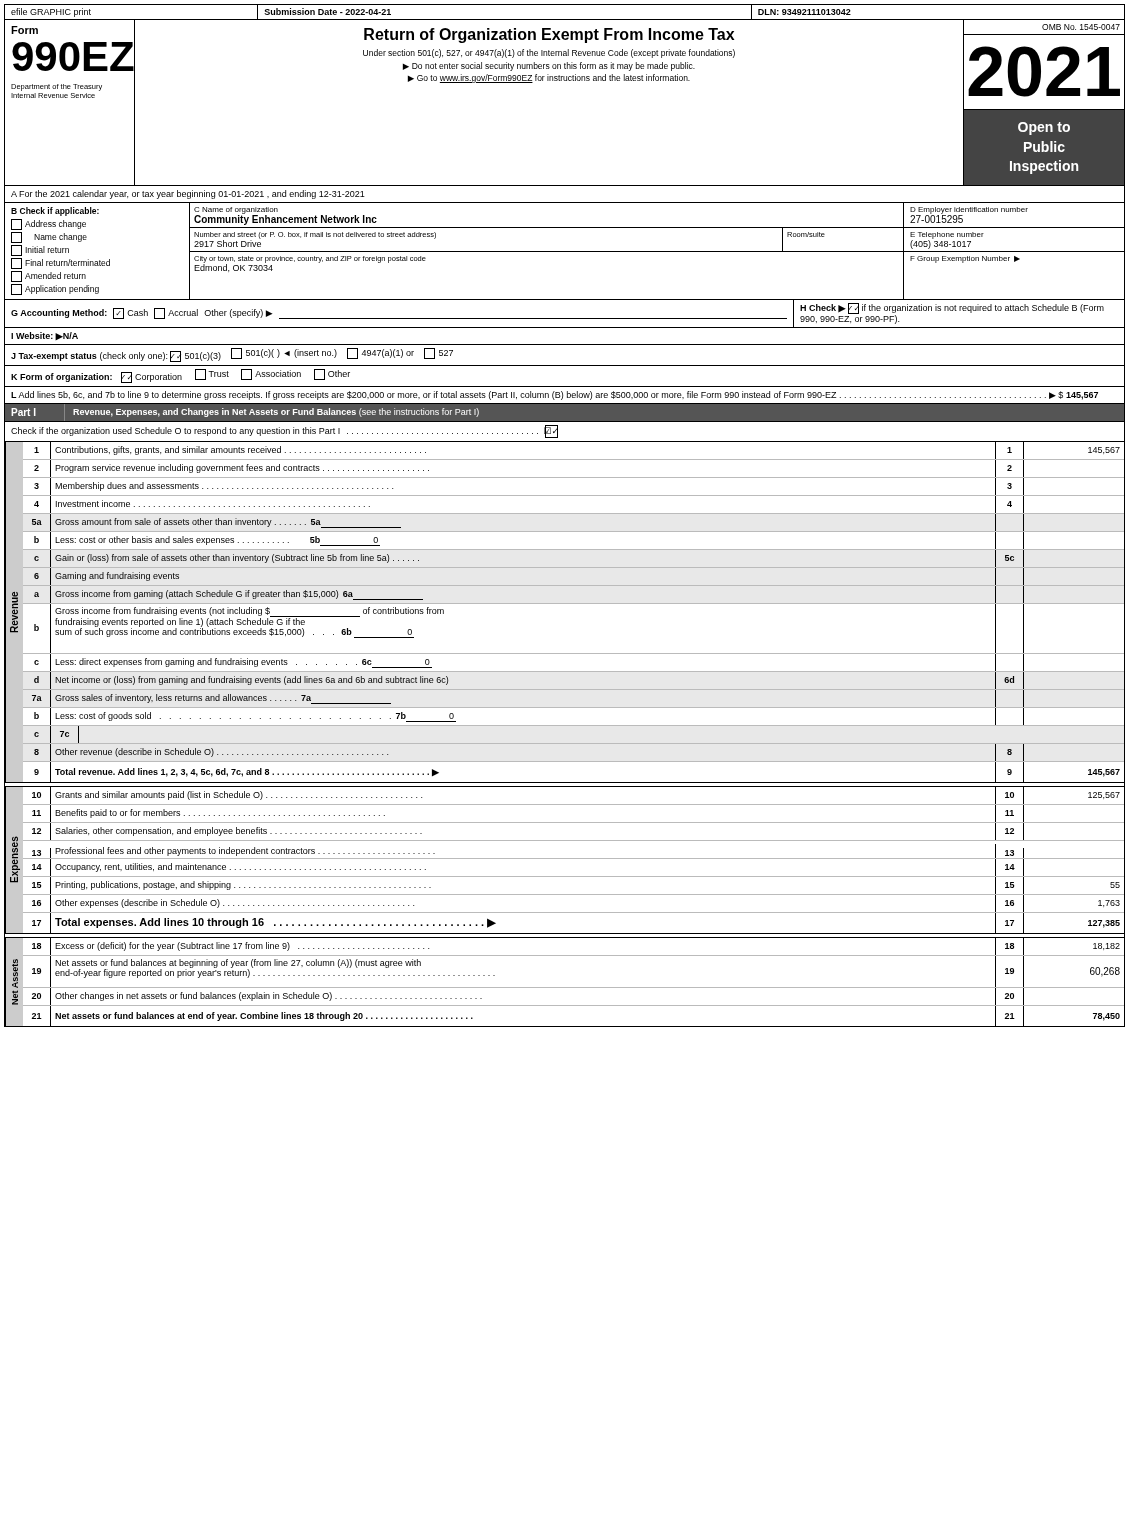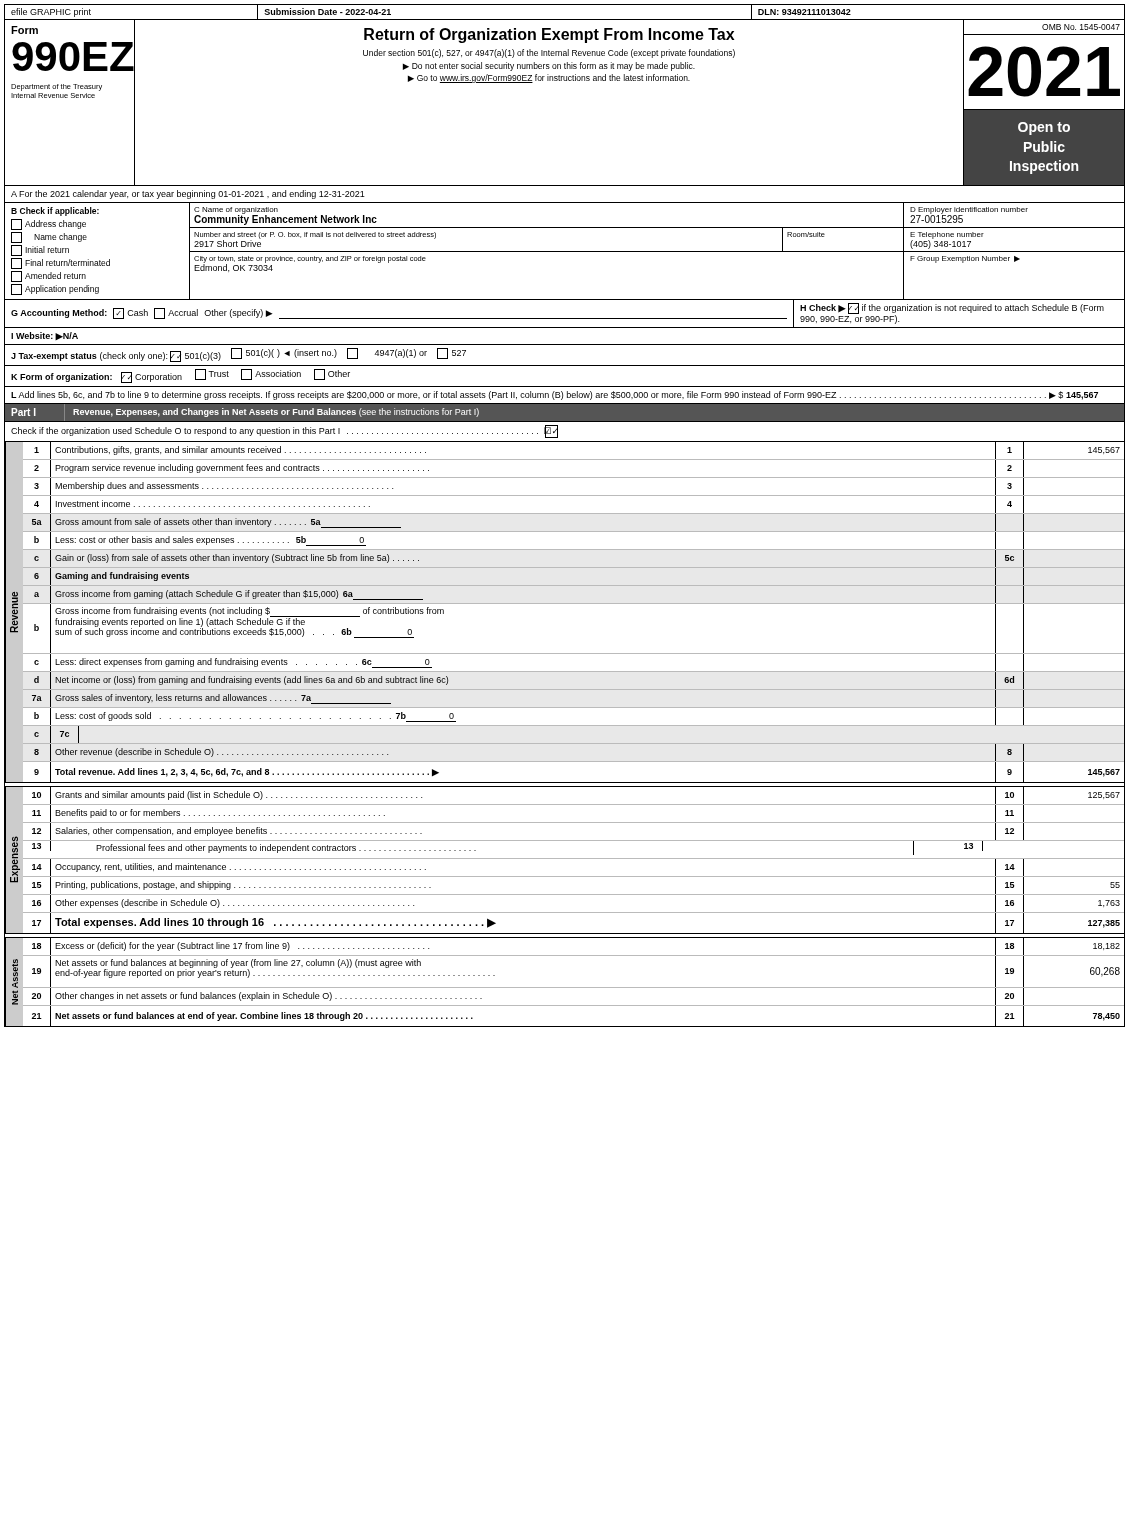--- a/index.html
+++ b/index.html
@@ -148,21 +148,21 @@
     <span> (check only one): </span>
     <span style="display:inline-flex; align-items:center; gap:3px;">
       <span class="checkbox checked" style="display:inline-flex; width:11px; height:11px; border:1px solid black; align-items:center; justify-content:center; font-size:8px;">✓</span>
       <span>501(c)(3)</span>
     </span>
     <span style="margin-left:8px; display:inline-flex; align-items:center; gap:3px;">
       <span class="checkbox" style="display:inline-flex; width:11px; height:11px; border:1px solid black; align-items:center; justify-content:center;"></span>
       <span>501(c)(</span>
       <span>     ) ◄ (insert no.)</span>
     </span>
-    <span style="margin-left:8px; display:inline-flex; align-items:center; gap:16px;">
+    <span style="margin-left:8px; display:inline-flex; align-items:center; gap:3px;">
       <span class="checkbox" style="display:inline-flex; width:11px; height:11px; border:1px solid black; align-items:center; justify-content:center;"></span>
       <span>4947(a)(1) or</span>
     </span>
     <span style="margin-left:8px; display:inline-flex; align-items:center; gap:3px;">
       <span class="checkbox" style="display:inline-flex; width:11px; height:11px; border:1px solid black; align-items:center; justify-content:center;"></span>
       <span>527</span>
     </span>
   </div>
 
   <div style="border:1px solid black; border-top:none; padding:3px 6px; font-size:9px;">
@@ -240,37 +240,37 @@
           <span style="margin-left:4px; font-weight:bold;">5a</span>
           <span style="border-bottom:1px solid black; display:inline-block; width:80px;">&nbsp;</span>
         </div>
         <div style="width:28px; border-right:1px solid black;"></div>
         <div style="width:100px; background:#e8e8e8;"></div>
       </div>
 
       <div style="display:flex; border-bottom:1px solid #bbb; min-height:18px; align-items:stretch;">
         <div style="width:28px; border-right:1px solid black; display:flex; align-items:center; justify-content:center; font-size:9px; font-weight:bold;">b</div>
         <div style="flex:1; border-right:1px solid black; font-size:9px; padding:2px 4px; display:flex; align-items:center;">Less: cost or other basis and sales expenses . . . . . . . . . . .
-          <span style="margin-left:6px; font-weight:bold;">5b</span>
+          <span style="margin-left:20px; font-weight:bold;">5b</span>
           <span style="border-bottom:1px solid black; display:inline-block; width:60px; text-align:right; padding-right:2px;">0</span>
         </div>
         <div style="width:28px; border-right:1px solid black;"></div>
         <div style="width:100px;"></div>
       </div>
 
       <div style="display:flex; border-bottom:1px solid #bbb; min-height:18px; align-items:stretch; background:#e8e8e8;">
         <div style="width:28px; border-right:1px solid black; display:flex; align-items:center; justify-content:center; font-size:9px; font-weight:bold;">c</div>
         <div style="flex:1; border-right:1px solid black; font-size:9px; padding:2px 4px; display:flex; align-items:center;">Gain or (loss) from sale of assets other than inventory (Subtract line 5b from line 5a) . . . . . .</div>
         <div style="width:28px; border-right:1px solid black; display:flex; align-items:center; justify-content:center; font-size:9px; font-weight:bold;">5c</div>
         <div style="width:100px; background:#e8e8e8;"></div>
       </div>
 
       <div style="display:flex; border-bottom:1px solid #bbb; min-height:18px; align-items:stretch; background:#e8e8e8;">
         <div style="width:28px; border-right:1px solid black; display:flex; align-items:center; justify-content:center; font-size:9px; font-weight:bold;">6</div>
-        <div style="flex:1; border-right:1px solid black; font-size:9px; padding:2px 4px; display:flex; align-items:center; font-weight:bold;">Gaming and fundraising events</div>
+        <div style="flex:1; border-right:1px solid black; font-size:9px; padding:2px 4px; display:flex; align-items:center; font-weight:normal;">Gaming and fundraising events</div>
         <div style="width:28px; border-right:1px solid black;"></div>
         <div style="width:100px; background:#e8e8e8;"></div>
       </div>
 
       <div style="display:flex; border-bottom:1px solid #bbb; min-height:18px; align-items:stretch; background:#e8e8e8;">
         <div style="width:28px; border-right:1px solid black; display:flex; align-items:center; justify-content:center; font-size:9px; font-weight:bold;">a</div>
         <div style="flex:1; border-right:1px solid black; font-size:9px; padding:2px 4px; display:flex; align-items:center;">Gross income from gaming (attach Schedule G if greater than $15,000)
           <span style="margin-left:4px; font-weight:bold;">6a</span>
           <span style="border-bottom:1px solid black; display:inline-block; width:70px;">&nbsp;</span>
         </div>
@@ -371,21 +371,21 @@
         <div style="width:100px;"></div>
       </div>
 
       <div style="display:flex; border-bottom:1px solid #bbb; min-height:18px; align-items:stretch;">
         <div style="width:28px; border-right:1px solid black; display:flex; align-items:center; justify-content:center; font-size:9px; font-weight:bold;">12</div>
         <div style="flex:1; border-right:1px solid black; font-size:9px; padding:2px 4px; display:flex; align-items:center;">Salaries, other compensation, and employee benefits . . . . . . . . . . . . . . . . . . . . . . . . . . . . . . .</div>
         <div style="width:28px; border-right:1px solid black; display:flex; align-items:center; justify-content:center; font-size:9px; font-weight:bold;">12</div>
         <div style="width:100px;"></div>
       </div>
 
-      <div style="display:flex; border-bottom:1px solid #bbb; min-height:18px; align-items:flex-start;gap:41px;">
+      <div style="display:flex; border-bottom:1px solid #bbb; min-height:18px; align-items:flex-end;">
         <div style="width:28px; border-right:1px solid black; display:flex; align-items:center; justify-content:center; font-size:9px; font-weight:bold;">13</div>
         <div style="flex:1; border-right:1px solid black; font-size:9px; padding:2px 4px; display:flex; align-items:center;">Professional fees and other payments to independent contractors . . . . . . . . . . . . . . . . . . . . . . . .</div>
         <div style="width:28px; border-right:1px solid black; display:flex; align-items:center; justify-content:center; font-size:9px; font-weight:bold;">13</div>
         <div style="width:100px;"></div>
       </div>
 
       <div style="display:flex; border-bottom:1px solid #bbb; min-height:18px; align-items:stretch;">
         <div style="width:28px; border-right:1px solid black; display:flex; align-items:center; justify-content:center; font-size:9px; font-weight:bold;">14</div>
         <div style="flex:1; border-right:1px solid black; font-size:9px; padding:2px 4px; display:flex; align-items:center;">Occupancy, rent, utilities, and maintenance . . . . . . . . . . . . . . . . . . . . . . . . . . . . . . . . . . . . . . . .</div>
         <div style="width:28px; border-right:1px solid black; display:flex; align-items:center; justify-content:center; font-size:9px; font-weight:bold;">14</div>

